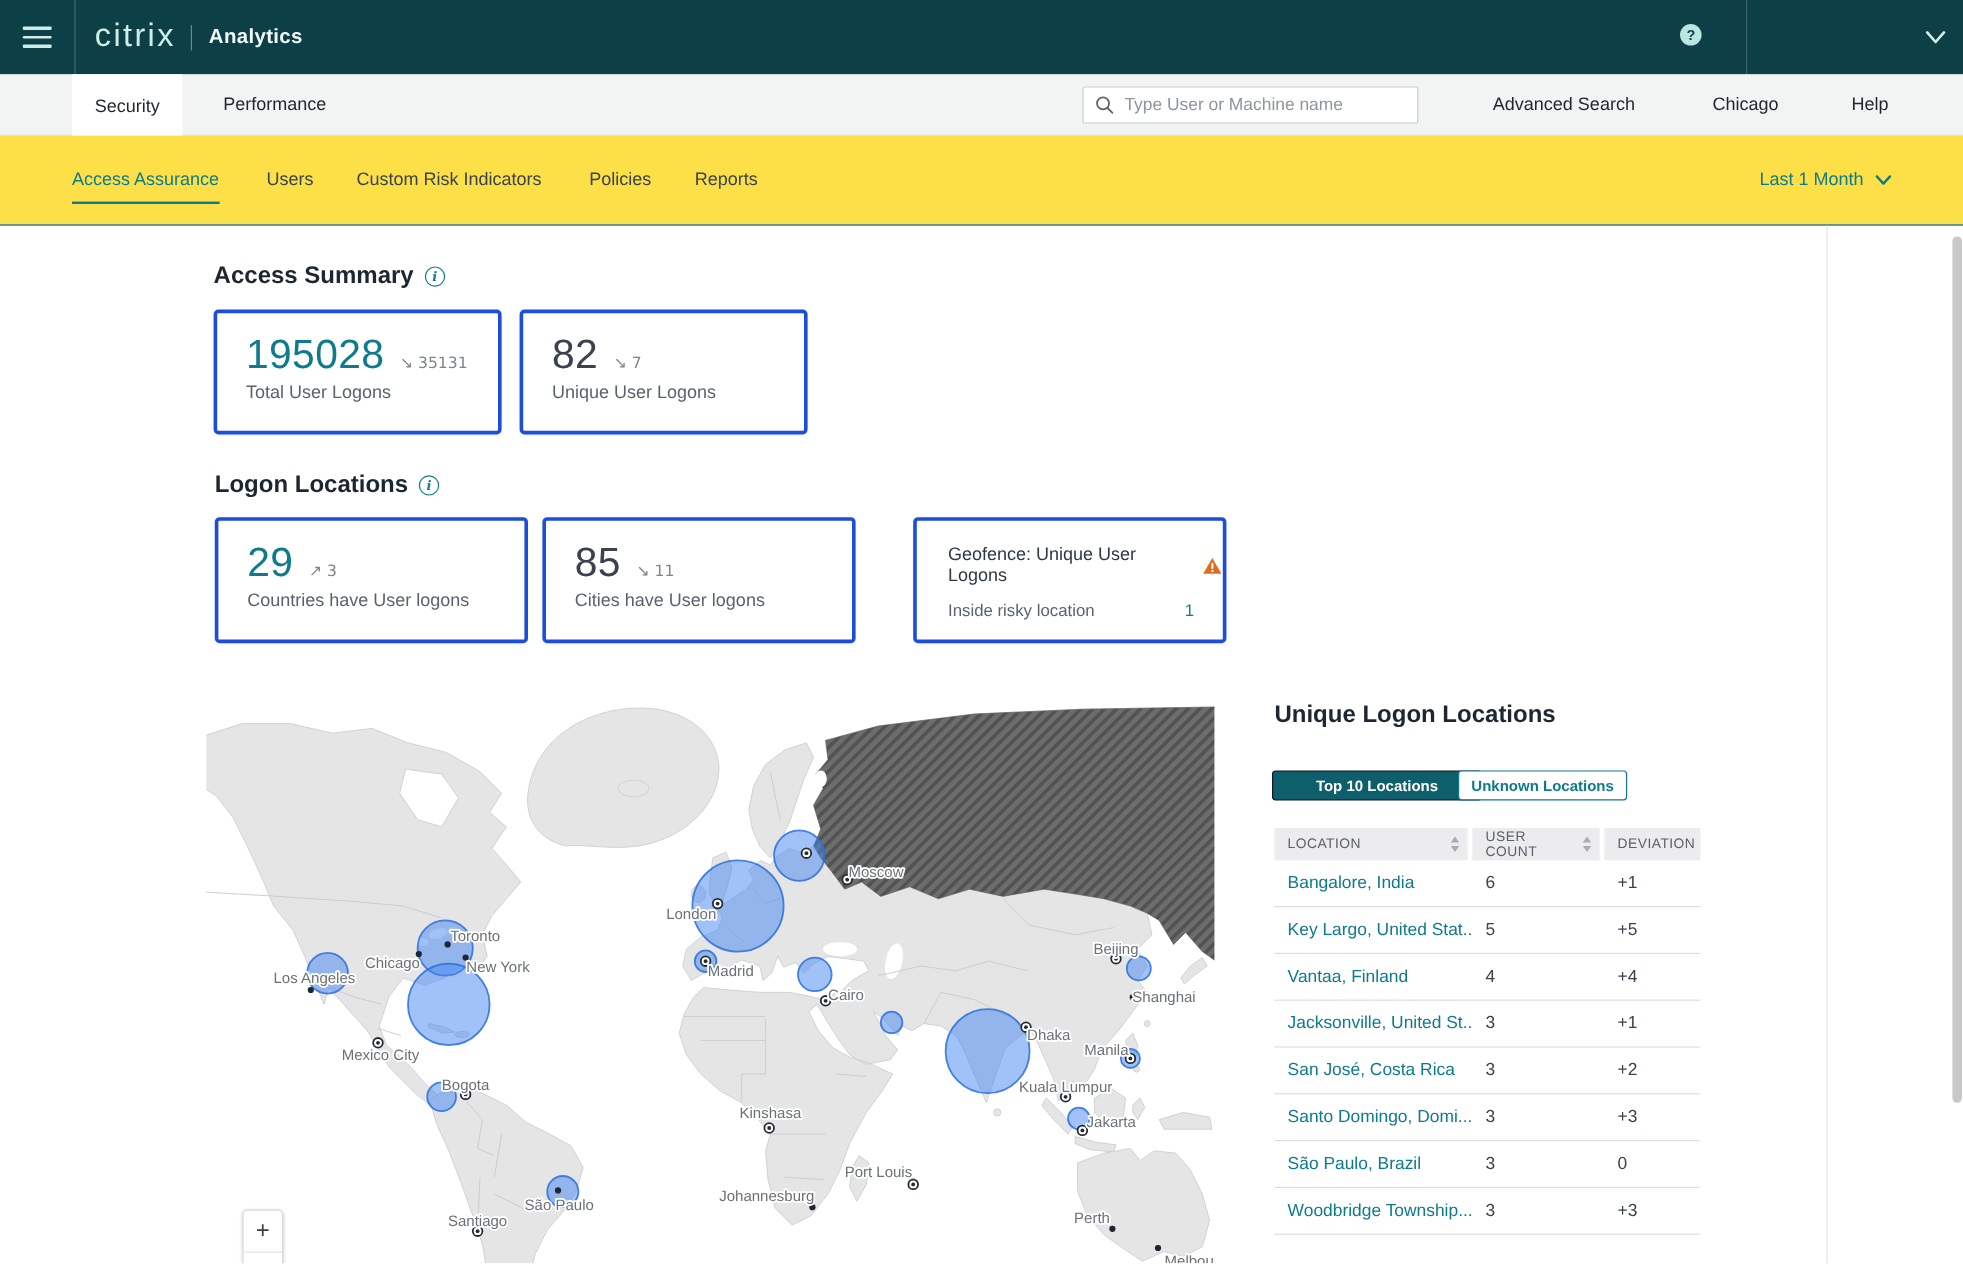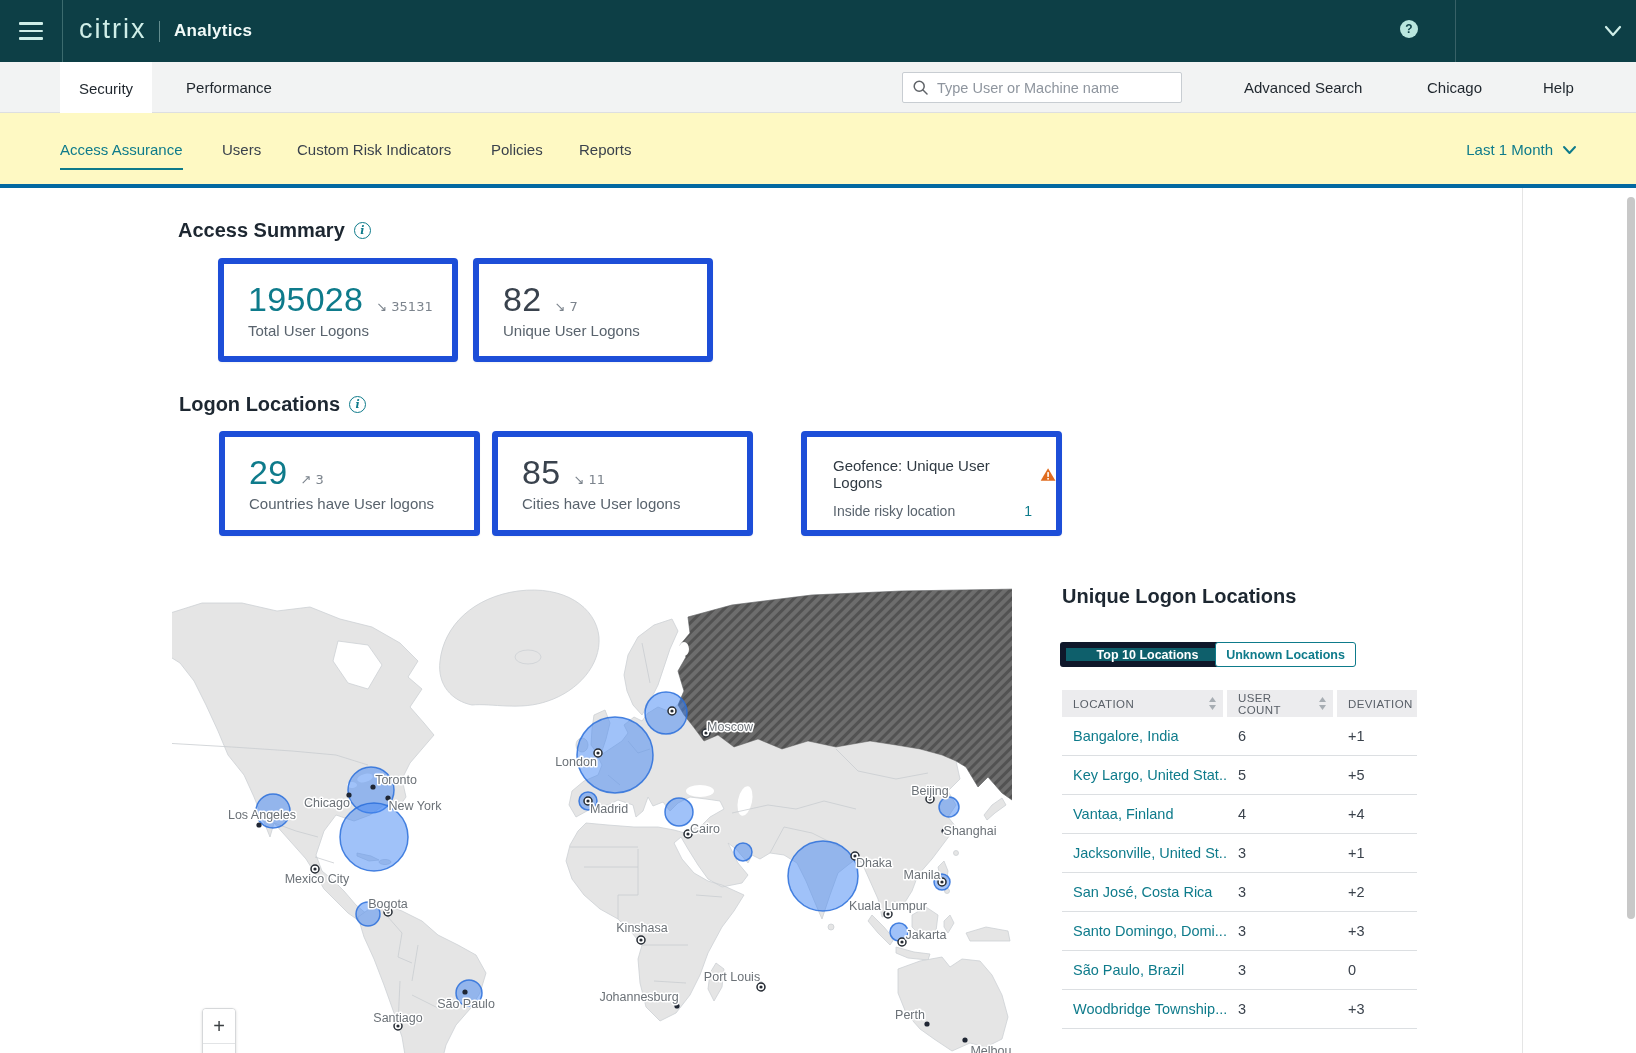--- a/index.html
+++ b/index.html
@@ -21,30 +21,30 @@
   
   .tabrow { position:absolute; left:0; top:62px; width:1636px; height:51px; background:#f2f3f3; border-bottom:1px solid #dddfe1; }
   .tab { position:absolute; top:0; height:51px; display:flex; align-items:center; justify-content:center; font-size:15px; color:#1f262d; cursor:pointer;text-align:center; }
   .tab.active { background:#fff; height:52px; }
   .searchbox { position:absolute; left:902px; top:10px; width:280px; height:31px; background:#fff; border:1px solid #c8cdd2; border-radius:2px; display:flex; align-items:center; padding:0 10px; }
   .searchbox input { border:none; outline:none; flex:1; font-size:14.5px; color:#30363d; margin-left:9px; font-family:inherit; background:transparent; }
   .searchbox input::placeholder { color:#8e959e; }
   .tabrow-link { position:absolute; top:0; height:51px; display:flex; align-items:center; font-size:15px; color:#1f262d; cursor:pointer; white-space:nowrap; }
 
   
-  .subnav { position:absolute; left:0; top:113px; width:1636px; height:75px; background:#fef9c3; border-bottom:4px solid #0369a1; }
+  .subnav { position:absolute; left:0; top:113px; width:1636px; height:75px; background:#fde047; border-bottom:1px solid #0369a1; }
   .subnav-item { position:absolute; top:28px; font-size:15px; color:#3a424c; cursor:pointer; white-space:nowrap; }
   .subnav-item.active { color:#0e7b8b; font-weight:500; }
   .subnav-item.active::after { content:""; position:absolute; left:0; right:0; bottom:-12px; height:2.5px; background:#0e7b8b; }
   .timefilter { position:absolute; top:28px; right:59px; font-size:15px; color:#0e7b8b; cursor:pointer; display:flex; align-items:center; gap:9px; }
 
   
   .section-title { position:absolute; font-size:20px; font-weight:600; color:#1d2731; display:flex; align-items:center; gap:9px; }
   .info-icon { display:inline-block; width:17px; height:17px; border:1.2px solid #0e7b8b; border-radius:50%; color:#0e7b8b; font-family:"DejaVu Serif",serif; font-style:italic; font-weight:600; font-size:11px; line-height:15px; text-align:center; cursor:pointer; }
-  .card { position:absolute; background:#fff; border:6px solid #1d4ed8; border-radius:4px; box-shadow:0 1px 2px rgba(0,0,0,.05);margin-left:40px; }
+  .card { position:absolute; background:#fff; border:3px solid #1d4ed8; border-radius:4px; box-shadow:0 1px 2px rgba(0,0,0,.05); }
   .kpi-value-row { position:absolute; left:24px; top:16px; display:flex; align-items:baseline; gap:13px; cursor:pointer; }
   .kpi-value { font-size:34px; font-weight:500; letter-spacing:.3px; }
   .kpi-value.teal { color:#0e7b8b; }
   .kpi-value.dark { color:#39424d; }
   .kpi-delta { font-size:13px; color:#7c848d; font-family:"DejaVu Sans",sans-serif; }
   .kpi-label { position:absolute; left:24px; top:58px; font-size:15px; color:#59636d; }
   .geo-title-row { position:absolute; left:26px; top:20px; display:flex; align-items:center; gap:8px; }
   .geo-title { font-size:15px; font-weight:500; color:#2f3942; }
   .geo-row { position:absolute; left:26px; right:24px; top:66px; display:flex; justify-content:space-between; align-items:center; }
   .geo-row-label { font-size:14px; color:#59636d; }
@@ -53,21 +53,21 @@
   
   .map-wrap { position:absolute; left:172px; top:565px; width:840px; height:488px; }
   .map-label { font-size:12.5px; font-weight:500; fill:#6b7177; paint-order:stroke; stroke:#ffffff; stroke-width:3px; stroke-linejoin:round; }
   .zoom-ctrl { position:absolute; left:202px; top:1008px; width:34px; border:1px solid #d6d8da; border-radius:4px; background:#fff; box-shadow:0 1px 3px rgba(0,0,0,.15); overflow:hidden; }
   .zoom-btn { width:100%; height:34px; background:#fff; border:none; font-size:20px; color:#3c4043; cursor:pointer; line-height:34px; }
   .zoom-btn + .zoom-btn { border-top:1px solid #e2e4e6; }
 
   
   .panel-title { position:absolute; left:1062px; top:585px; font-size:20px; font-weight:600; color:#1d2731; }
   .toggle-btn { position:absolute; top:642px; height:25px; border-radius:3px; font-size:12.5px; font-weight:700; font-family:inherit; cursor:pointer; }
-  .toggle-btn.filled { left:1060px; width:175px; background:#0e5f6b; border:6px solid #0f172a; color:#fff; }
+  .toggle-btn.filled { left:1060px; width:175px; background:#0e5f6b; border:1px solid #0f172a; color:#fff; }
   .toggle-btn.outline { left:1215px; width:141px; background:#fff; border:1px solid #0e7b8b; color:#0e7b8b; }
   .loc-table { position:absolute; left:1062px; top:690px; width:355px; }
   .loc-head { display:grid; grid-template-columns:161px 106px 80px; column-gap:4px; }
   .loc-head-cell { background:#ececee; height:27px; display:flex; align-items:center; justify-content:space-between; padding:0 6px 0 11px; font-size:11.5px; letter-spacing:.4px; color:#5a6068; cursor:pointer; }
   .loc-row { display:grid; grid-template-columns:165px 110px 80px; border-bottom:1px solid #dcdfe2; height:39px; align-items:center; }
   .loc-cell-name { padding-left:11px; font-size:14.5px; color:#0e7b8b; cursor:pointer; white-space:nowrap; overflow:hidden; }
   .loc-cell-val { padding-left:11px; font-size:14.5px; color:#3a424c; }
 
   .content-right-border { position:absolute; left:1522px; top:188px; width:1px; height:865px; background:#e5e5e5; }
   .scrollbar-thumb { position:absolute; left:1627px; top:197px; width:8px; height:722px; border-radius:4px; background:#c8c8c8; cursor:pointer; }

